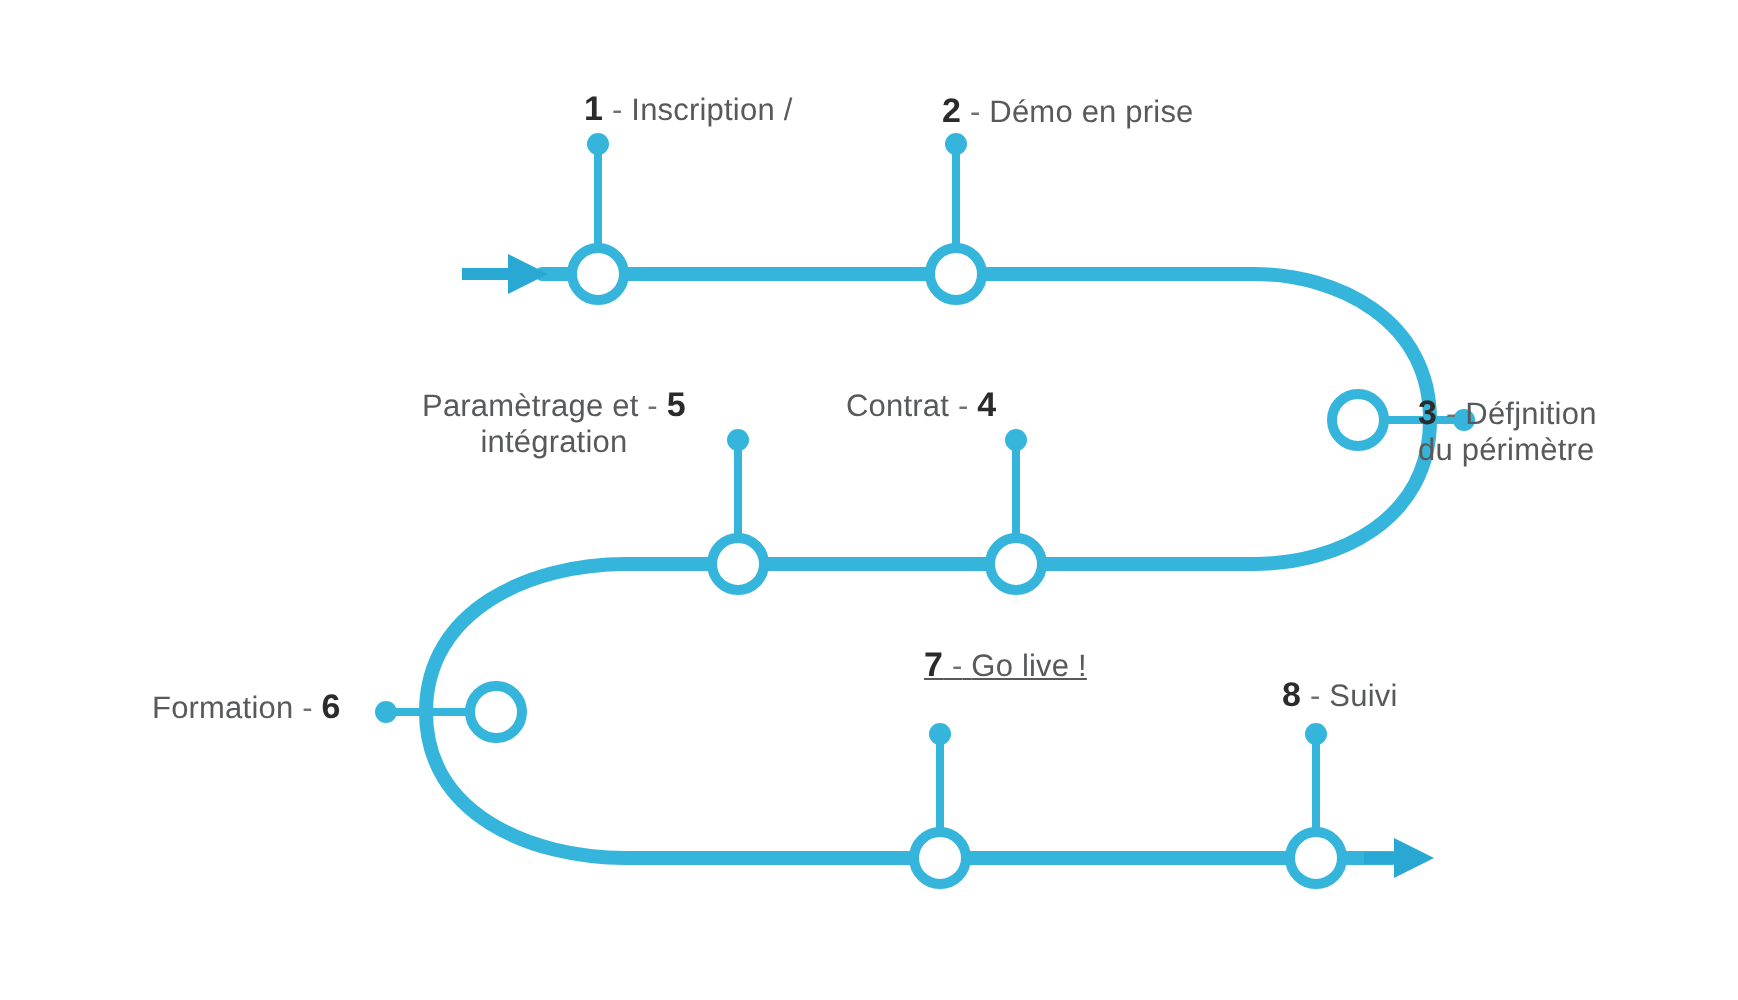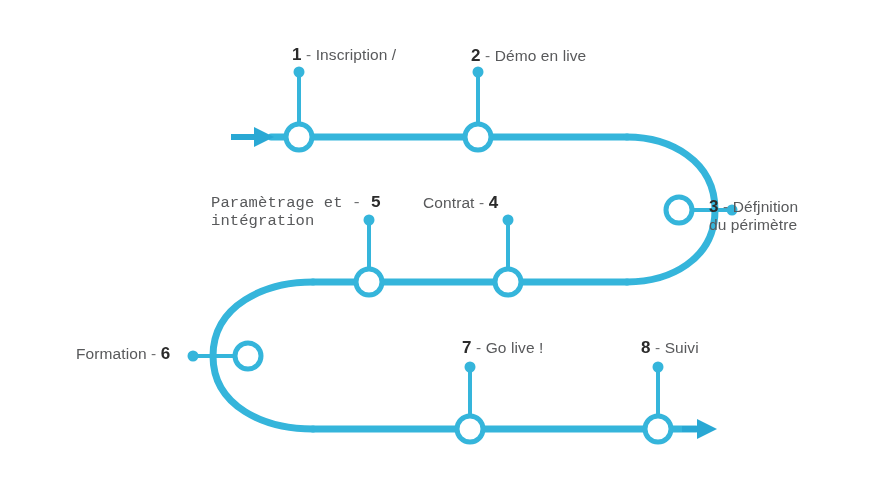--- a/index.html
+++ b/index.html
@@ -45,23 +45,23 @@
   .label .dash {
     color: #6f7072;
   }
   .label.two-line {
     line-height: 17.5px;
   }
   .lbl-1 { left: 251px; top: 46px; }
   .lbl-2 { left: 430px; top: 47px; }
   .lbl-3 { left: 668px; top: 198px; }
   .lbl-4 { left: 382px; top: 194px; text-align: left; }
-  .lbl-5 { left: 170px; top: 194px; text-align: left; font-family: Liberation Mono, monospace; }
+  .lbl-5 { left: 170px; top: 194px; text-align: center; }
   .lbl-6 { left: 35px; top: 345px; }
-  .lbl-7 { left: 421px; top: 339px; }
+  .lbl-7 { left: 421px; top: 324px; text-decoration: underline; }
   .lbl-8 { left: 600px; top: 339px; }
 </style>
 </head>
 <body>
 
 <div id="stage">
 
   <svg class="flow" viewBox="0 0 869 500">
 
     <g fill="none" stroke="#35b5db" stroke-width="7" stroke-linecap="round">
@@ -128,21 +128,21 @@
 
   <div class="label two-line lbl-1">
     <span class="num">1</span>
     <span class="dash">-</span>
     <span>Inscription /</span><br>
   </div>
 
   <div class="label lbl-2">
     <span class="num">2</span>
     <span class="dash">-</span>
-    <span>Démo en live</span>
+    <span>Démo en prise</span>
   </div>
 
   <div class="label two-line lbl-3">
     <span class="num">3</span>
     <span class="dash">-</span>
     <span>Défjnition</span><br>
     <span>du périmètre</span>
   </div>
 
   <div class="label lbl-4">

